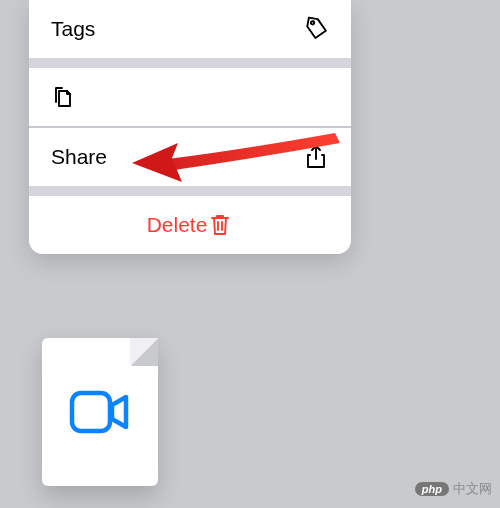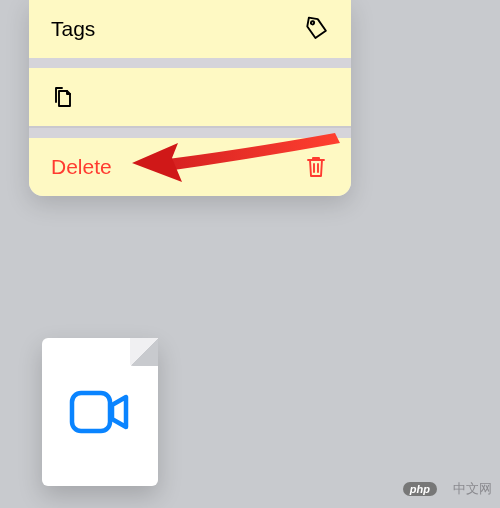--- a/index.html
+++ b/index.html
@@ -28,25 +28,26 @@
     }
     .menu-item {
       display: flex;
       align-items: center;
       justify-content: space-between;
       height: 58px;
       padding: 0 22px;
       font-size: 21px;
       font-weight: 400;
       color: #000;
-      background: #fef9c3;
+      background: #ffffff;
       cursor: pointer;
     }
     .menu-item.danger {
       color: #ff3b30;
+      justify-content: center;
     }
     .sep-thin {
       height: 1px;
       background: #c9c8ce;
     }
     .sep-thick {
       height: 10px;
       background: #d5d4da;
     }
     .icon {
@@ -87,21 +88,21 @@
       width: 220px;
       height: 60px;
       pointer-events: none;
     }
     .watermark {
       position: absolute;
       right: 8px;
       bottom: 10px;
       display: flex;
       align-items: center;
-      gap: 16px;
+      gap: 4px;
       font-size: 13px;
       color: #8a8a8f;
     }
     .php-badge {
       background: #777;
       color: #fff;
       border-radius: 10px;
       padding: 1px 7px;
       font-size: 11px;
       font-weight: 600;
@@ -133,20 +134,30 @@
         <path d="M11 4 L5 4 L5 18"></path>
       </svg>
     </span>
   </div>
 
   <div class="sep-thin"></div>
 
 
   <div class="sep-thin"></div>
 
+  <div class="menu-item">
+    <span>Share</span>
+    <span class="icon">
+      <svg width="24" height="26" viewBox="0 0 24 26" fill="none" stroke="#000" stroke-width="1.9" stroke-linejoin="round" stroke-linecap="round">
+        <path d="M12 2 L12 15"></path>
+        <path d="M8 6 L12 2 L16 6"></path>
+        <path d="M6 11 L4 11 L4 23 L20 23 L20 11 L18 11"></path>
+      </svg>
+    </span>
+  </div>
 
   <div class="sep-thick"></div>
 
   <div class="menu-item danger">
     <span>Delete</span>
     <span class="icon">
       <svg width="24" height="26" viewBox="0 0 24 26" fill="none" stroke="#ff3b30" stroke-width="1.9" stroke-linejoin="round" stroke-linecap="round">
         <path d="M4 6 L20 6"></path>
         <path d="M9 6 L9 4 L15 4 L15 6"></path>
         <path d="M6 6 L7 22 L17 22 L18 6"></path>

